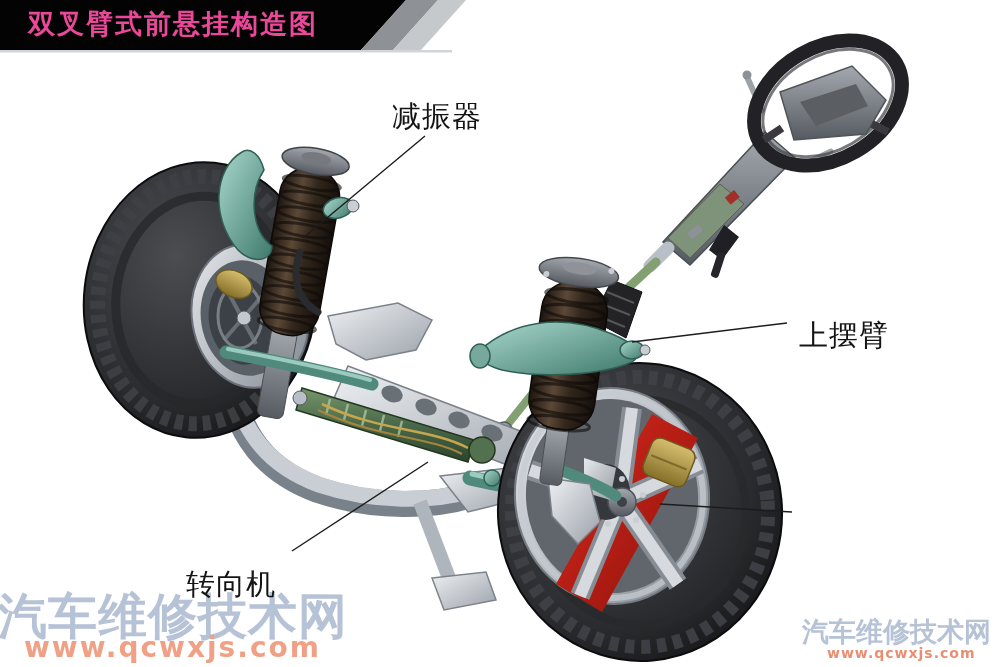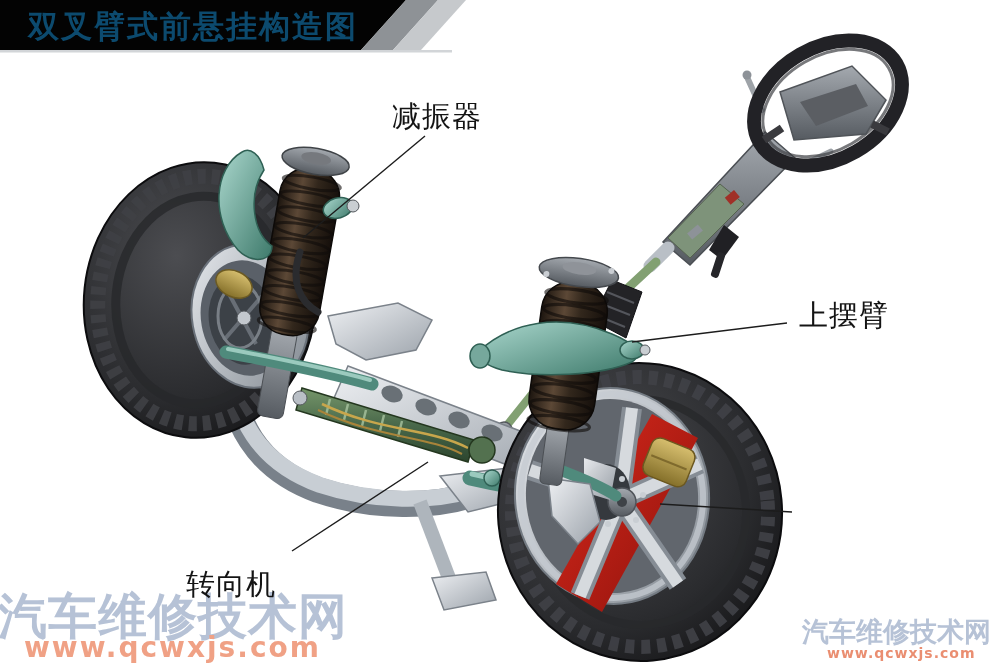--- a/index.html
+++ b/index.html
@@ -3,29 +3,29 @@
 <meta charset="utf-8">
 <style>
   html,body{margin:0;padding:0;background:#ffffff;}
   .screen{
     position:relative;width:1000px;height:667px;background:#ffffff;overflow:hidden;
     font-family:"DejaVu Sans","Liberation Sans",sans-serif;
   }
   .screen svg{position:absolute;left:0;top:0;}
   .banner-title{
     position:absolute;left:28px;top:6px;width:360px;
-    font-size:31px;font-weight:bold;color:#0c4a6e;letter-spacing:2px;white-space:nowrap;
+    font-size:27px;font-weight:bold;color:#ec4899;letter-spacing:2px;white-space:nowrap;
     z-index:5;
   }
   .callout{
     position:absolute;font-size:29px;font-weight:500;color:#141414;
     letter-spacing:1px;white-space:nowrap;z-index:4;
   }
   .co-shock{left:392px;top:97px;}
-  .co-upper{left:799px;top:296px;}
+  .co-upper{left:799px;top:316px;}
   .co-lower{left:797px;top:496px;}
   .co-steer{left:186px;top:565px;}
   .wm{position:absolute;font-weight:bold;white-space:nowrap;z-index:3;line-height:1;}
   .wm-bl-name{left:-2px;top:592px;font-size:49px;color:#b6c2d6;letter-spacing:1px;}
   .wm-bl-url{left:24px;top:634px;font-size:28px;color:#f0a185;letter-spacing:2px;}
   .wm-br-name{left:802px;top:618px;font-size:27px;color:#b6c2d6;}
   .wm-br-url{left:827px;top:646px;font-size:14px;color:#ea8e71;letter-spacing:1px;}
 </style>
 </head>
 <body>

